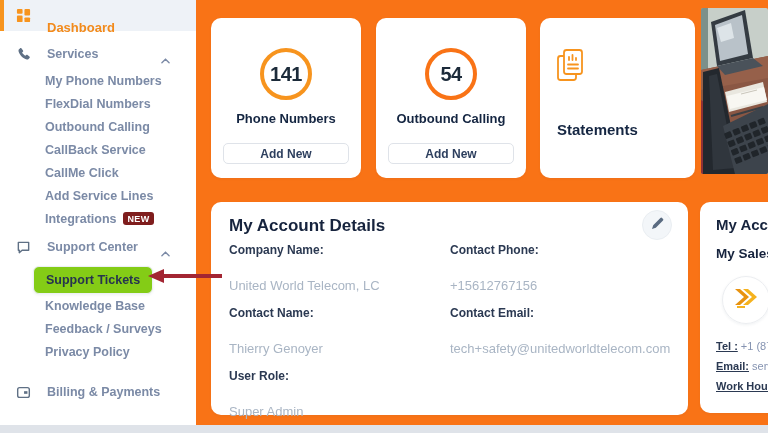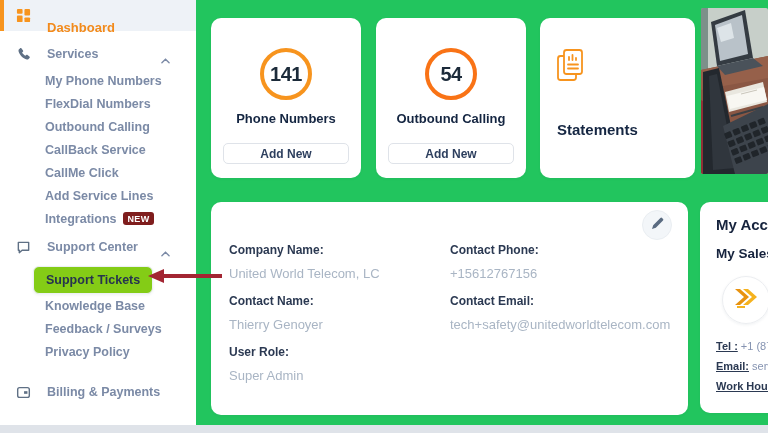--- a/index.html
+++ b/index.html
@@ -23,21 +23,21 @@
     font-size:9px; font-weight:700; padding:2px 5px 1px; border-radius:3px; letter-spacing:.3px; }
   .ticket-box { margin:4px 8px 0 33px; width:120px; height:28px; display:flex; align-items:center;
     padding-left:12px; background:#84cc16; border:1px solid #edf0f4; border-radius:6px;
     box-shadow:0 1px 3px rgba(40,60,90,.08); font-size:12.5px; font-weight:700; color:#26334f; cursor:pointer; }
   .mt2 { margin-top:2px; }
   
   #scroll-track { position:absolute; left:184px; top:0; width:12px; height:433px; background:#eaedf2; }
   #scroll-thumb { position:absolute; left:187px; top:0; width:5px; height:252px; background:#8a96a8; border-radius:3px; cursor:pointer; }
 
   
-  #main { position:absolute; left:196px; top:0; width:572px; height:433px; background:#22c55e; z-index:1; }
+  #main { position:absolute; left:196px; top:0; width:572px; height:433px; background:#f97316; z-index:1; }
   .card { position:absolute; background:#ffffff; border-radius:10px; box-shadow:0 1px 3px rgba(30,50,80,.05); }
   .card-stat { width:150px; height:160px; top:18px; text-align:center; }
   #card-phone { left:15px; } #card-outbound { left:180px; }
   .stat-ring { width:52px; height:52px; border-radius:50%; margin:30px auto 0;
     display:flex; align-items:center; justify-content:center; }
   .ring-orange { border:4px solid #f7941e; } .ring-green { border:4px solid #f97316; }
   .stat-count { font-size:20px; font-weight:800; color:#1c2b3a; letter-spacing:-.5px; }
   .stat-label { margin-top:11px; font-size:13px; font-weight:700; color:#152642; }
   .btn-addnew { position:absolute; left:12px; right:12px; bottom:14px; height:21px;
     background:#ffffff; border:1px solid #dfe3e9; border-radius:5px;
@@ -49,21 +49,21 @@
   #photo { position:absolute; left:505px; top:8px; width:67px; height:166px; overflow:hidden; border-radius:2px; }
 
   #card-account { left:15px; top:202px; width:477px; height:213px; }
   .account-title { position:absolute; left:18px; top:14px; font-size:17px; font-weight:700; color:#16233d; }
   .edit-btn { position:absolute; right:16px; top:8px; width:30px; height:30px; border-radius:50%;
     background:#f3f6f9; border:1px solid #eaeef2; display:flex; align-items:center; justify-content:center; cursor:pointer; }
   .fields-col { position:absolute; top:41px; }
   .col-left { left:18px; } .col-right { left:239px; }
   .field { margin-bottom:12px; }
   .field-label { font-size:12px; font-weight:700; color:#2b3952; line-height:15px; }
-  .field-value { font-size:13px; color:#a9b5c4; line-height:16px; margin-top:8px; white-space:nowrap; }
+  .field-value { font-size:13px; color:#a9b5c4; line-height:16px; margin-top:20px; white-space:nowrap; }
 
   #card-right { left:504px; top:202px; width:150px; height:211px; padding:14px 0 0 16px; }
   .rp-title { font-size:15px; font-weight:700; color:#16233d; white-space:nowrap; }
   .rp-subtitle { margin-top:13px; font-size:13.5px; font-weight:700; color:#16233d; white-space:nowrap; }
   .rp-logo-circle { margin:15px 0 0 6px; width:48px; height:48px; border-radius:50%;
     border:1px solid #eceef1; box-shadow:0 1px 3px rgba(30,50,80,.07);
     display:flex; align-items:center; justify-content:center; }
   .rp-contact { margin-top:12px; font-size:11px; line-height:20px; white-space:nowrap; }
   .rp-label { font-weight:700; color:#2b3952;text-decoration:underline; }
   .rp-value { color:#8593b1; }
@@ -221,20 +221,21 @@
           <rect x="28" y="145" width="7" height="6" rx="1"></rect>
             <rect x="37" y="145" width="7" height="6" rx="1"></rect>
             <rect x="46" y="145" width="7" height="6" rx="1"></rect>
             <rect x="55" y="145" width="7" height="6" rx="1"></rect>
             <rect x="64" y="145" width="7" height="6" rx="1"></rect>
         </g>
       </svg>
     </div>
 
     <section class="card" id="card-account">
+      <h2 class="account-title">My Account Details</h2>
       <button class="edit-btn">
         <span>
           <svg width="13" height="13" viewBox="0 0 13 13" fill="#5a6b81">
             <path d="M1 12l1.2-3.8L9.4 1a1.2 1.2 0 0 1 1.7 0l.9.9a1.2 1.2 0 0 1 0 1.7L4.8 10.8 1 12z"></path>
           </svg>
         </span>
       </button>
       <div class="fields-col col-left">
         <div class="field">
           <div class="field-label">Company Name:</div>

